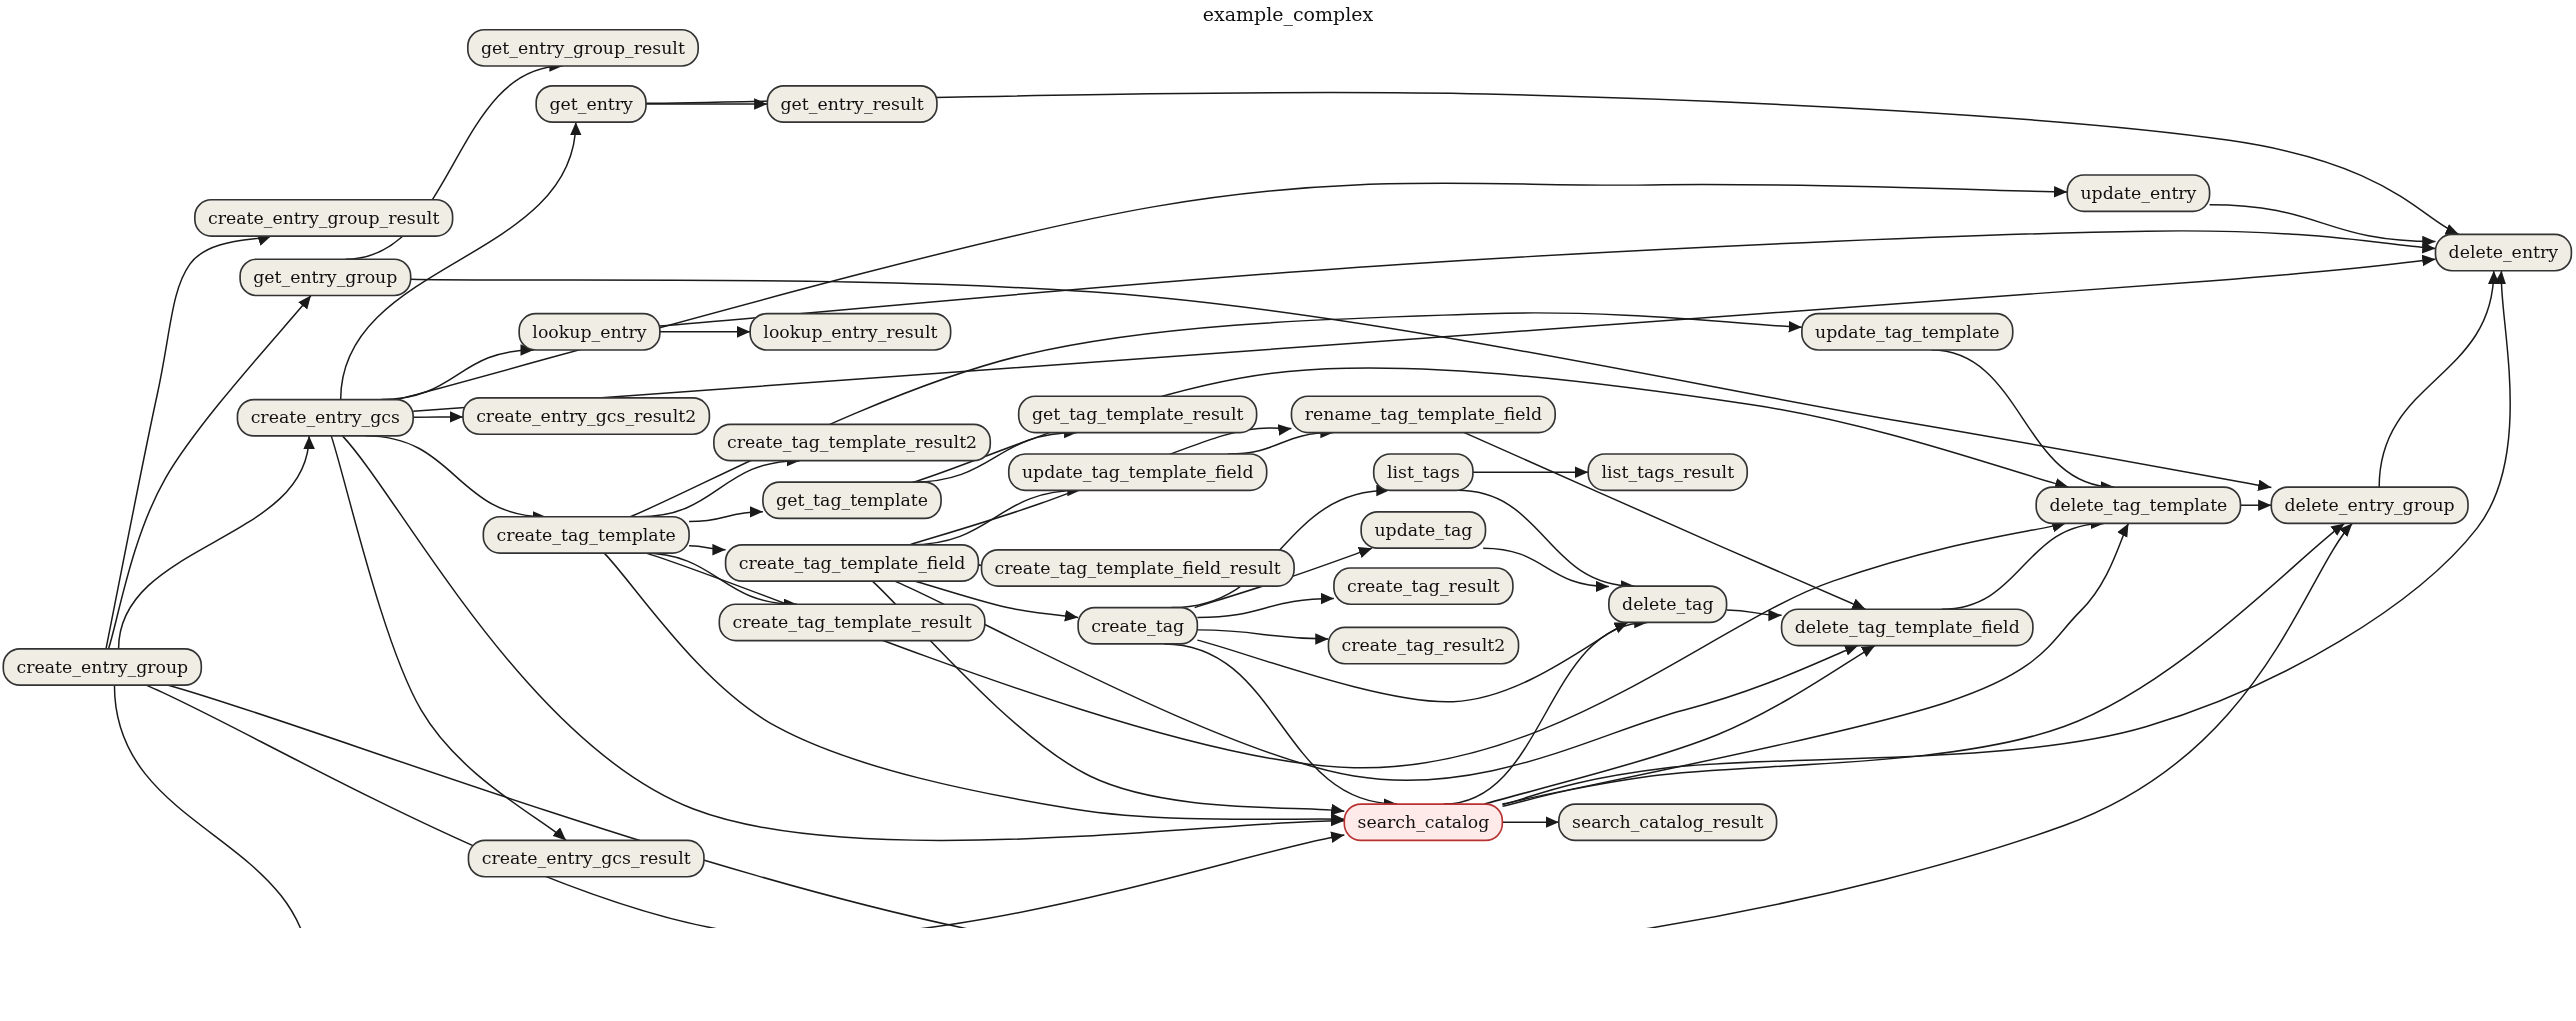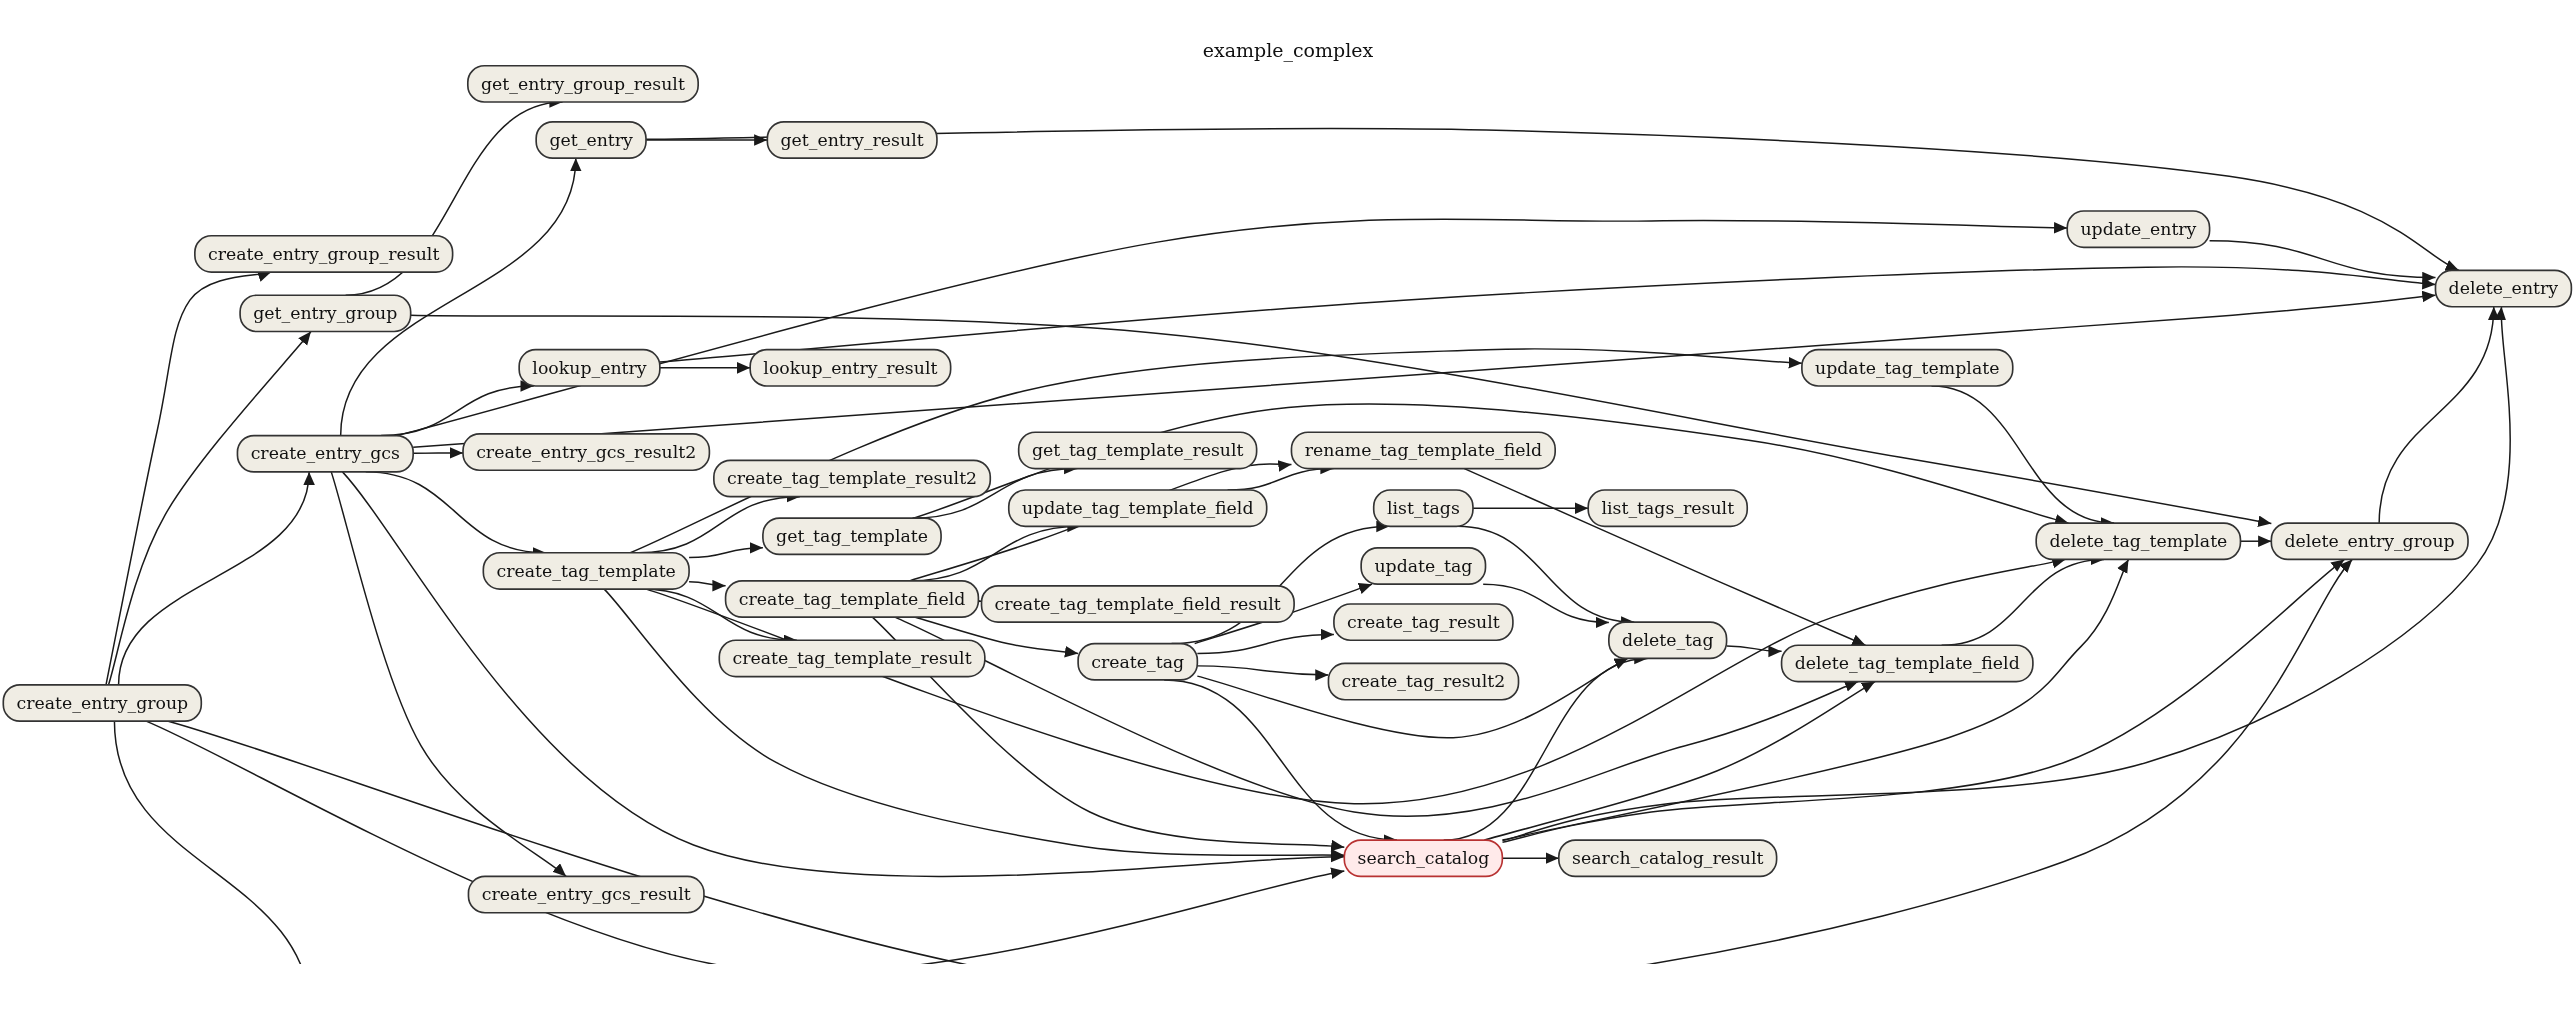--- a/index.html
+++ b/index.html
@@ -1,16 +1,16 @@
 <!DOCTYPE html>
 <html style="font-size:12.7px"><head>
 <meta charset="utf-8">
 <style>
   html,body{margin:0;padding:0;background:#ffffff;}
-  #stage{width:2576px;height:928px;background:#ffffff;margin-top:36px;}
+  #stage{width:2576px;height:928px;background:#ffffff;}
   svg{display:block;}
   #dag-svg text{font-family:"DejaVu Serif","Liberation Serif",serif;font-size:10.5px;fill:#111111;}
   #dag-svg .title{font-size:11.5px;}
 </style>
 </head>
 <body>
 
 <div id="stage">
   <svg id="dag-svg" width="2576" height="1022" viewBox="0 0 1560 619" preserveAspectRatio="none">
     <defs>

